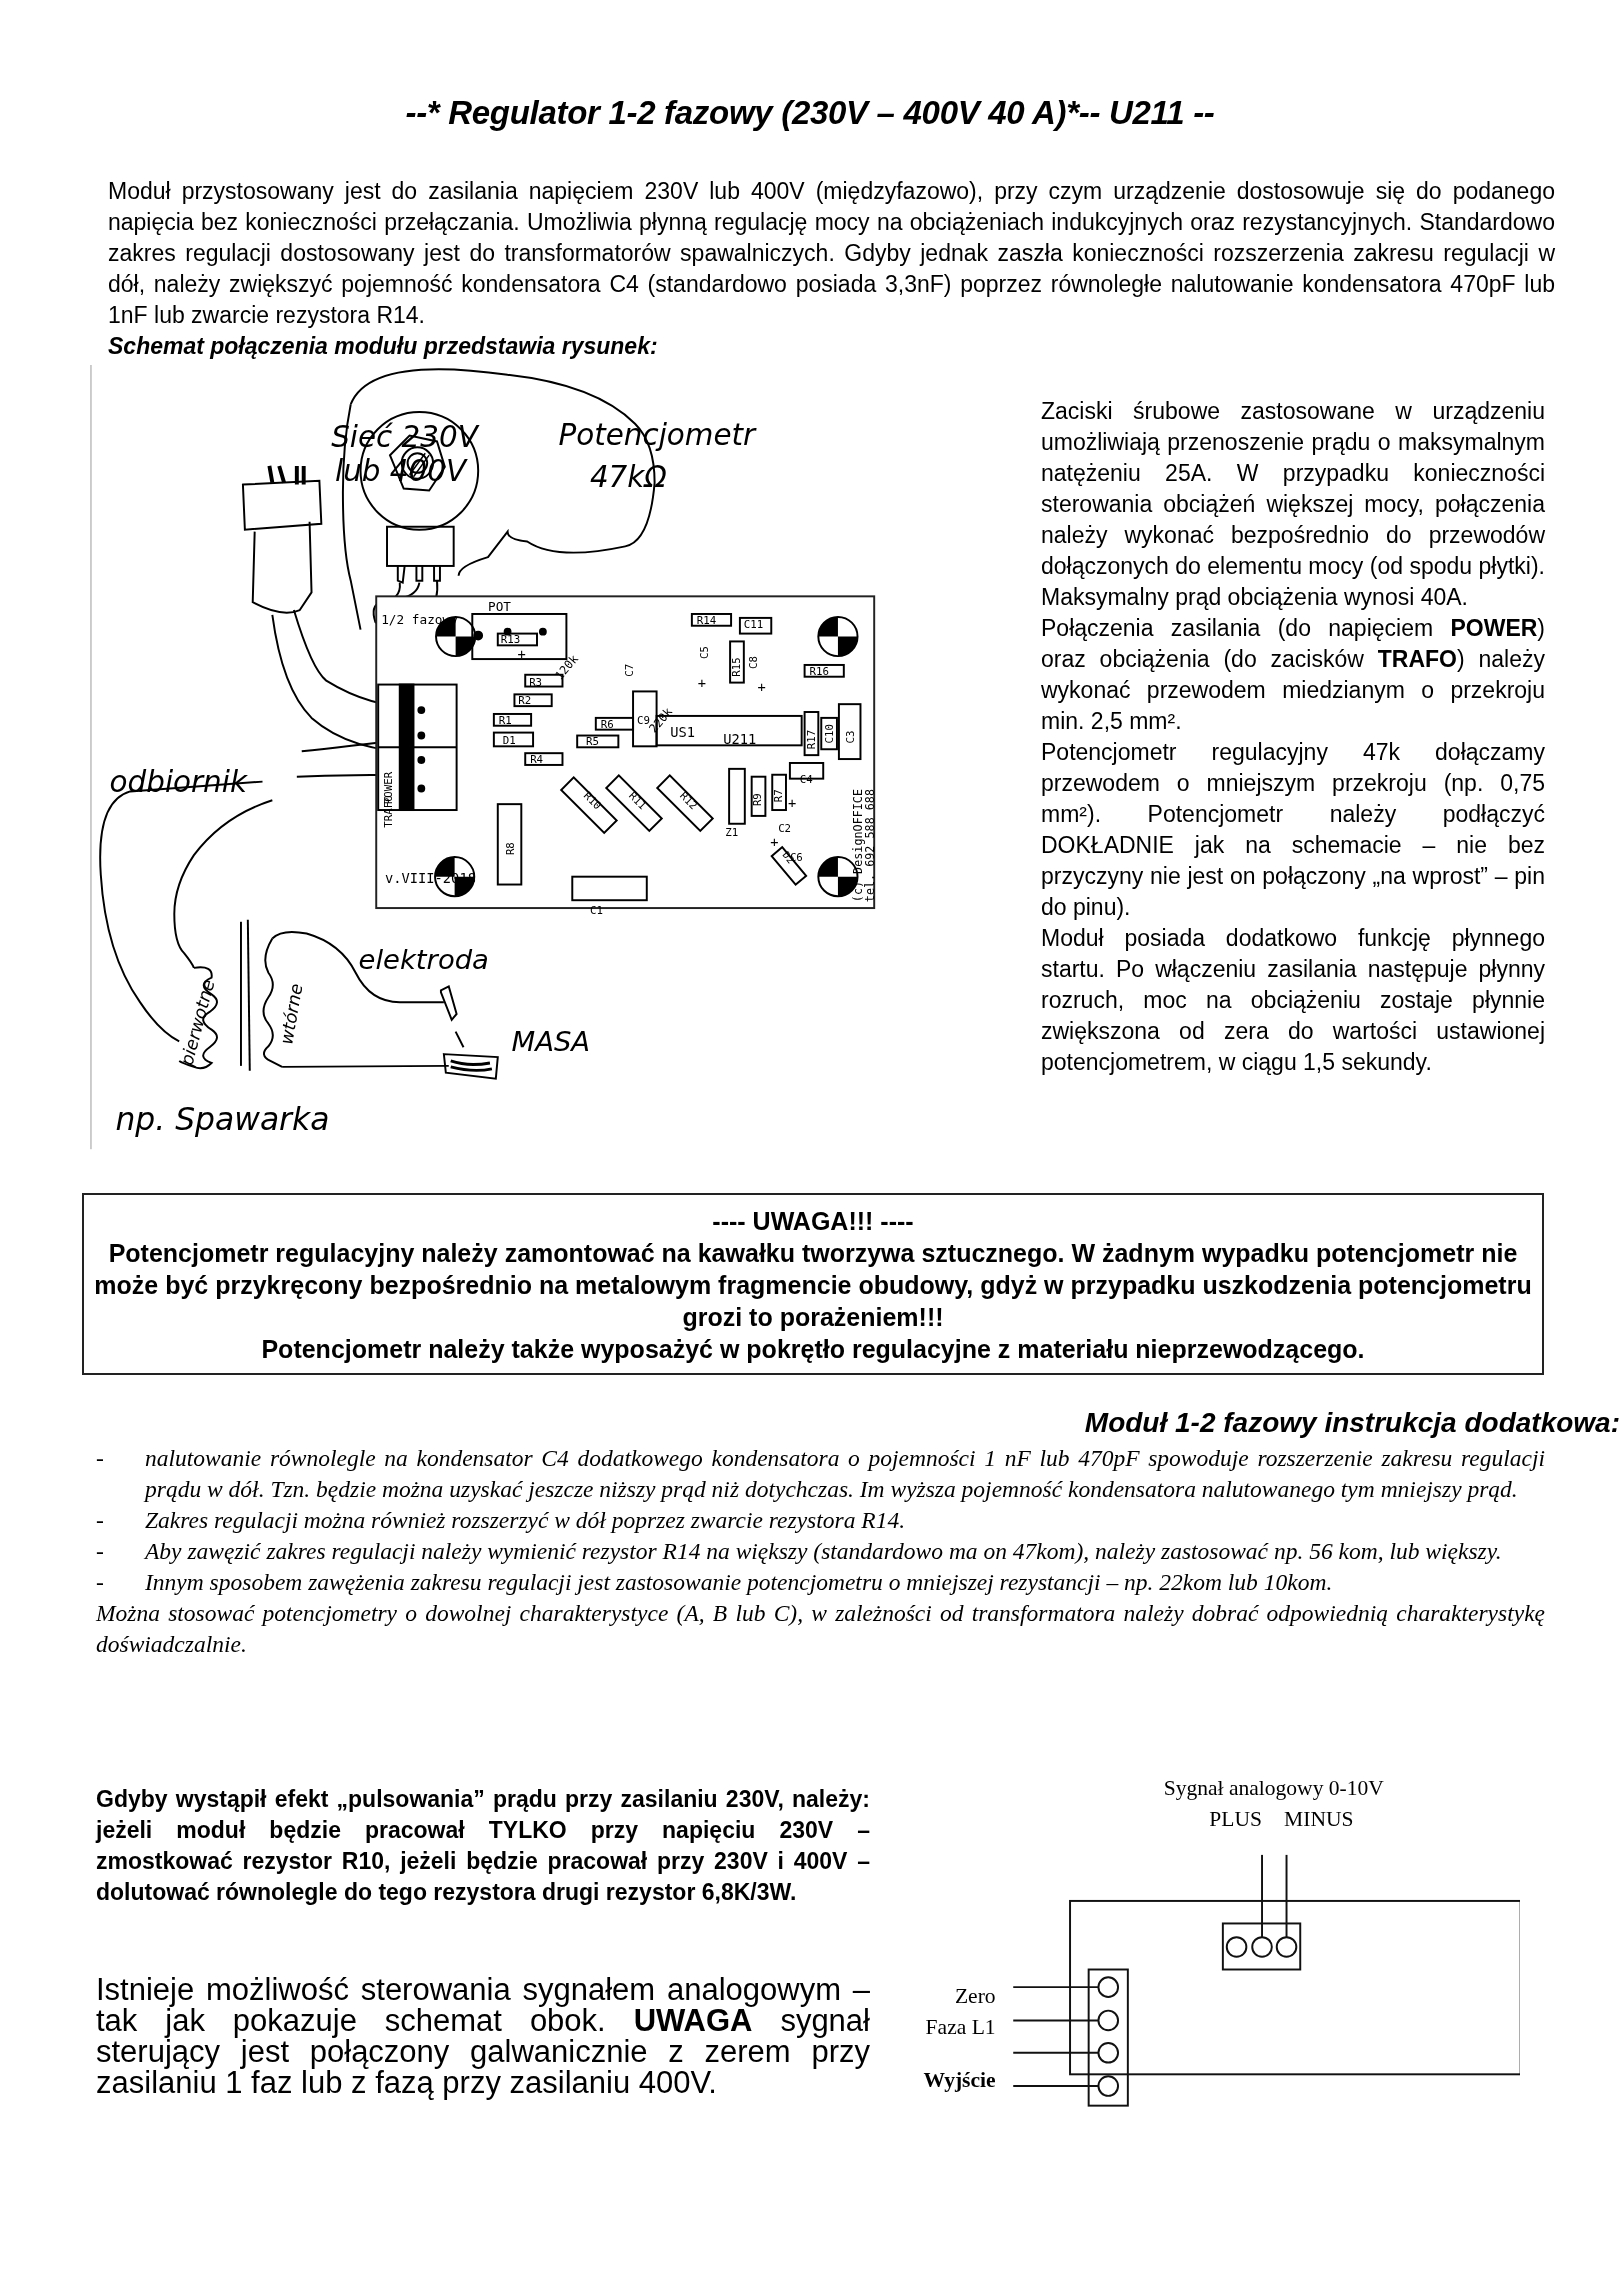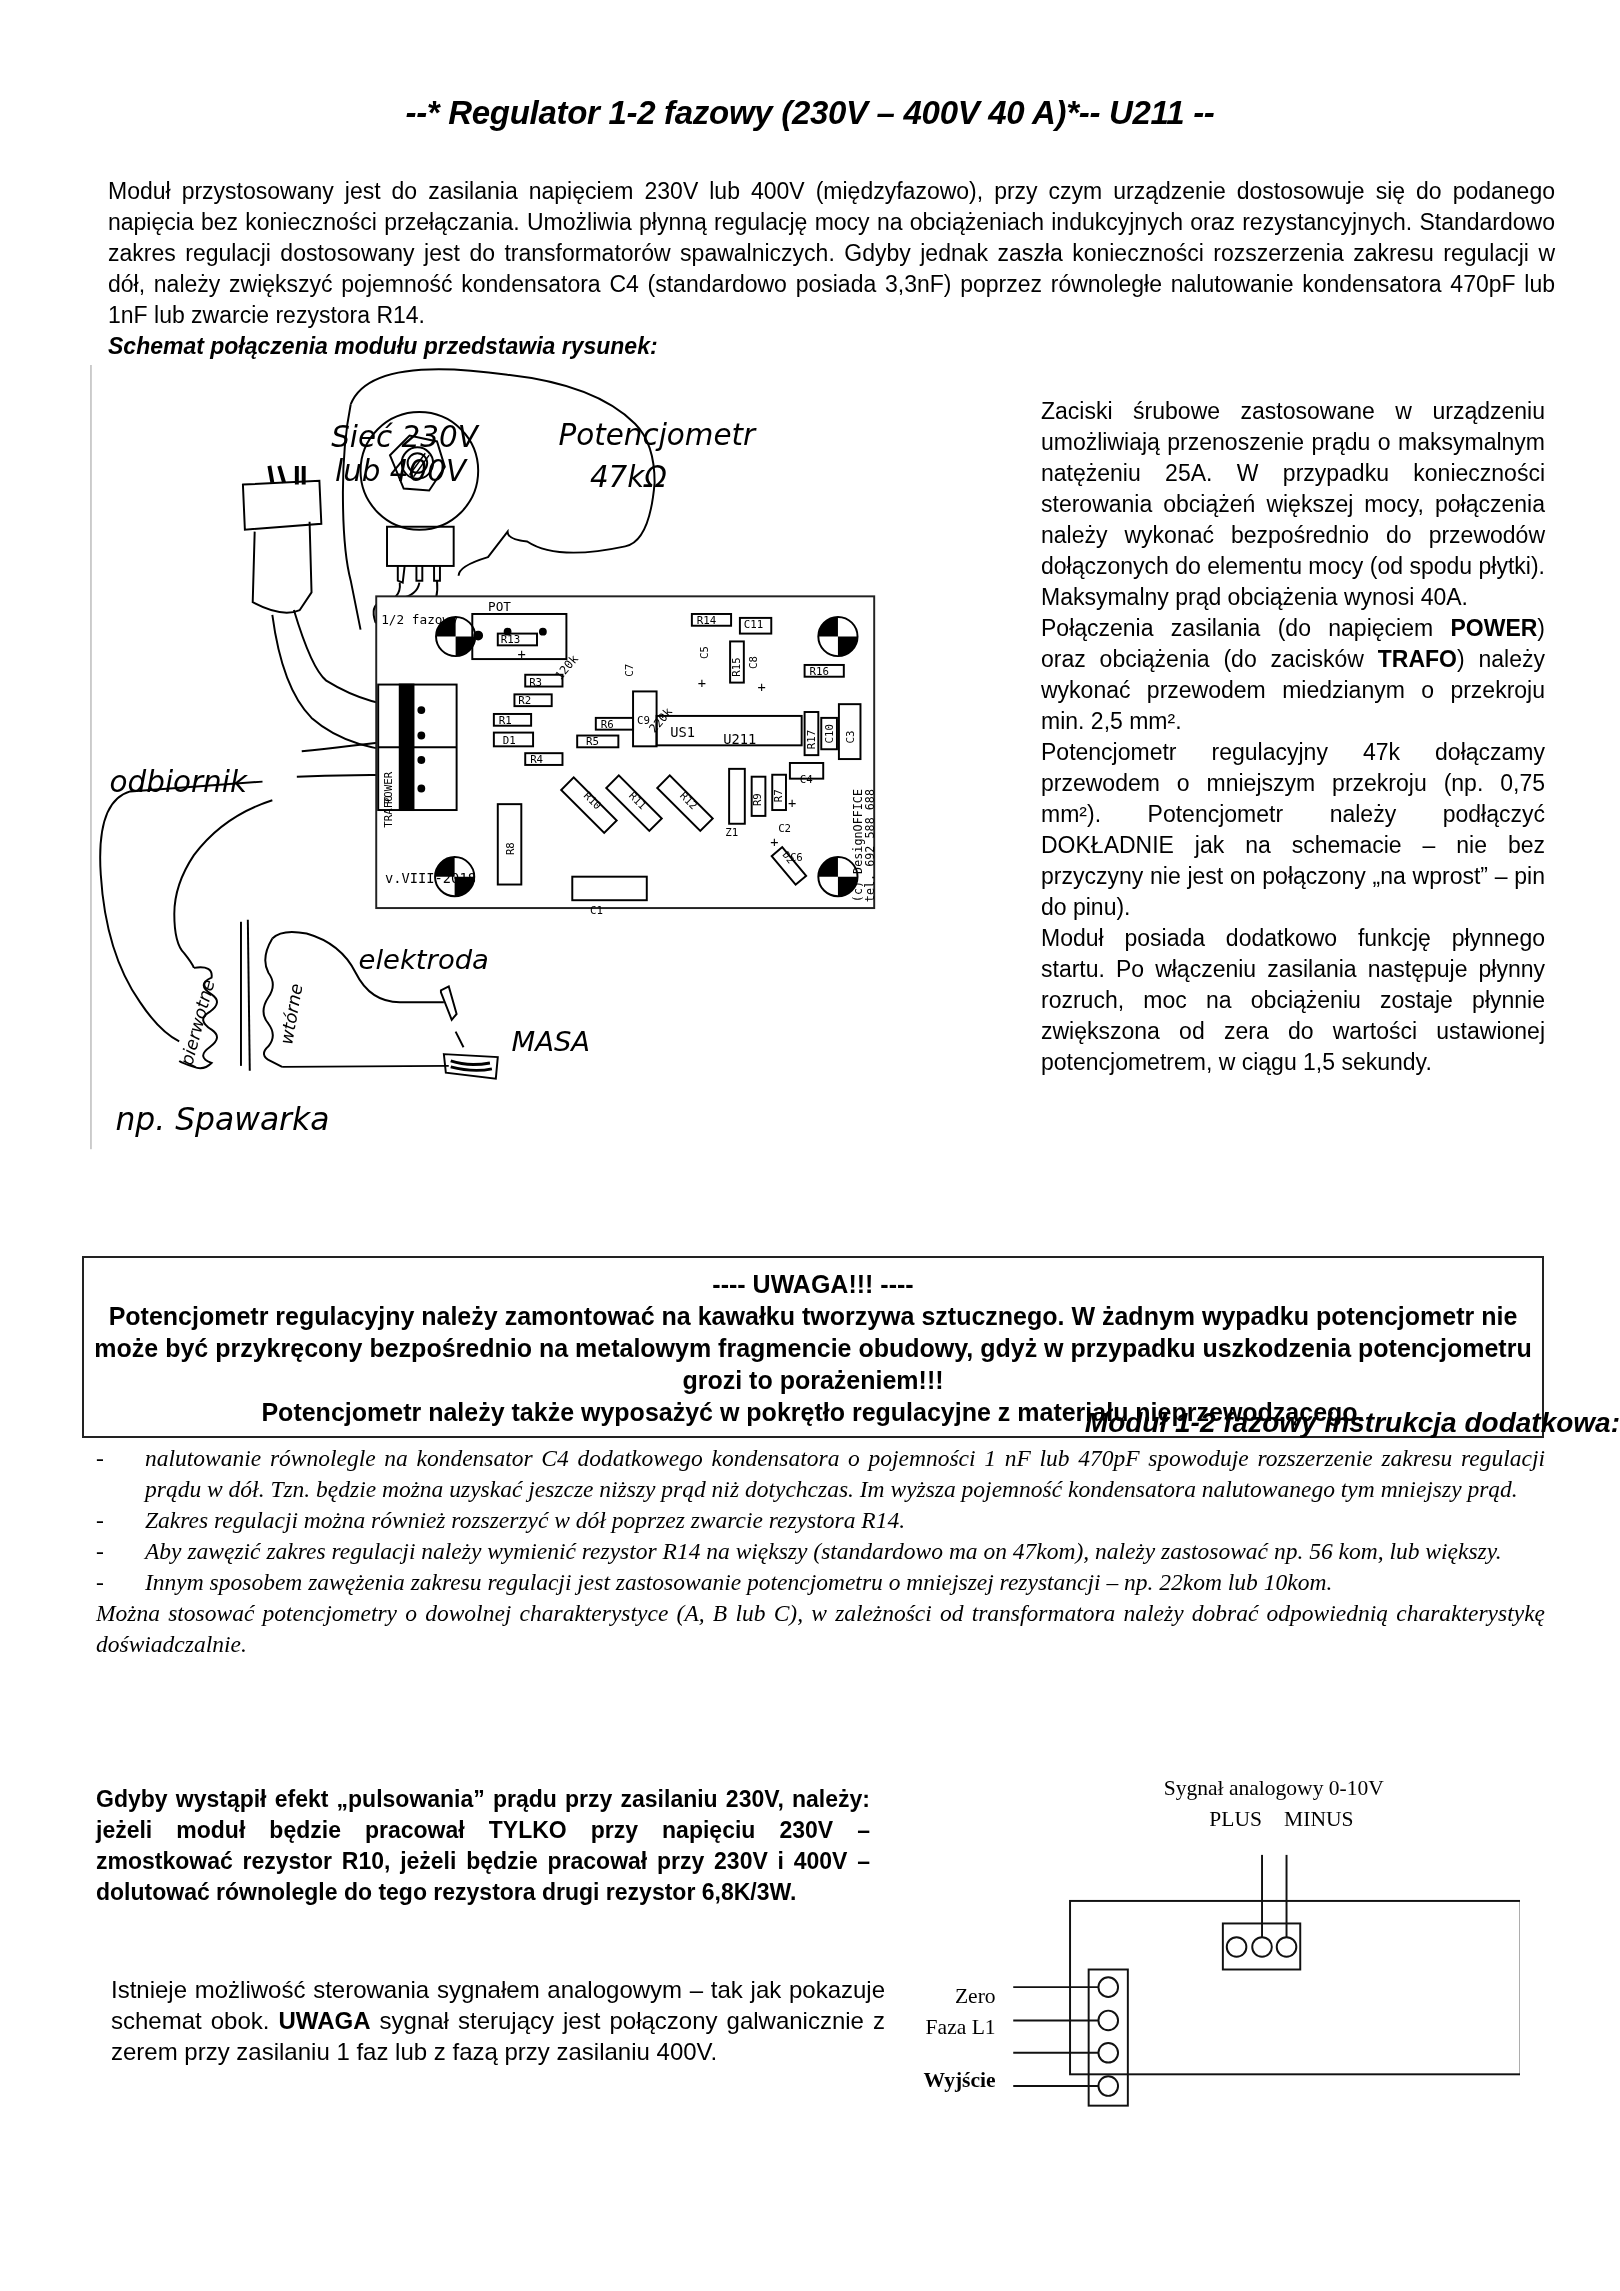--- a/index.html
+++ b/index.html
@@ -21,21 +21,21 @@
     .diagram-area svg { position: absolute; left: 0; top: 0; }
 
     .side-text {
       position: absolute; left: 1041px; top: 396px; width: 504px;
       font-size: 23px; line-height: 31px; text-align: justify;
     }
     .side-text b { font-weight: bold; }
     .side-text p { margin: 0; }
 
     .warning {
-      position: absolute; left: 82px; top: 1256px; width: 1462px; height: 182px;
+      position: absolute; left: 82px; top: 1193px; width: 1462px; height: 182px;
       border: 2px solid #222; border-bottom-width: 2.9px;
       text-align: center; font-weight: bold; font-size: 25px; line-height: 32px;
       padding-top: 9.8px;
     }
     .warning p { margin: 0; }
 
     .extra-title {
       position: absolute; left: 0; top: 1407px; width: 1620px; text-align: right;
       font-weight: bold; font-style: italic; font-size: 28px;
     }
@@ -50,22 +50,22 @@
       position: absolute; left: 0; top: 0; font-style: normal;
     }
     .extra-list .note { padding-left: 0; }
     .extra-list b { font-weight: normal; }
 
     .pulse {
       position: absolute; left: 96px; top: 1784px; width: 774px;
       font-weight: bold; font-size: 23px; line-height: 31px; text-align: justify;
     }
     .analog-text {
-      position: absolute; left: 111px; top: 1974px; width: 774px;
-      font-size: 24px; line-height: 31px; text-align: justify;
+      position: absolute; left: 96px; top: 1974px; width: 774px;
+      font-size: 31px; line-height: 31px; text-align: justify;
     }
     .analog-text b { font-weight: bold; }
 
     .analog-diagram { position: absolute; left: 912px; top: 1754px; width: 608px; height: 431px; }
     .serif-label { font-family: "Liberation Serif", serif; }
   </style>
 </head>
 <body>
 
 <div class="title">--* Regulator 1-2 fazowy (230V – 400V 40 A)*-- U211 --</div>

